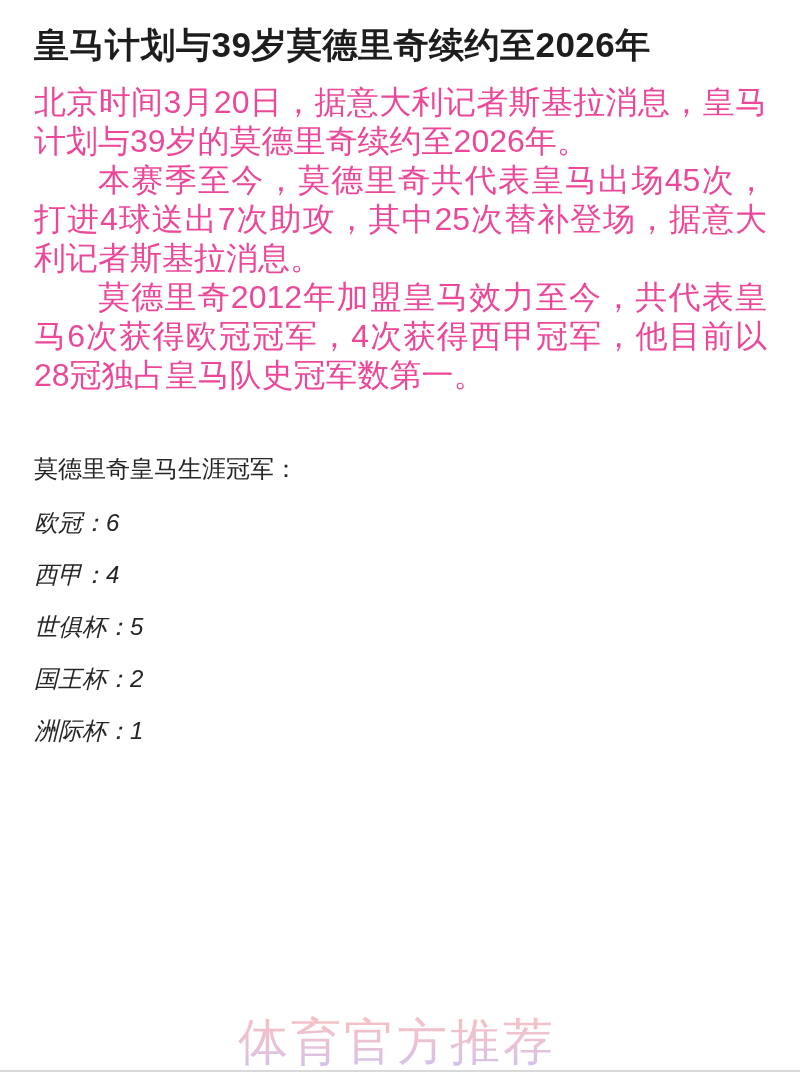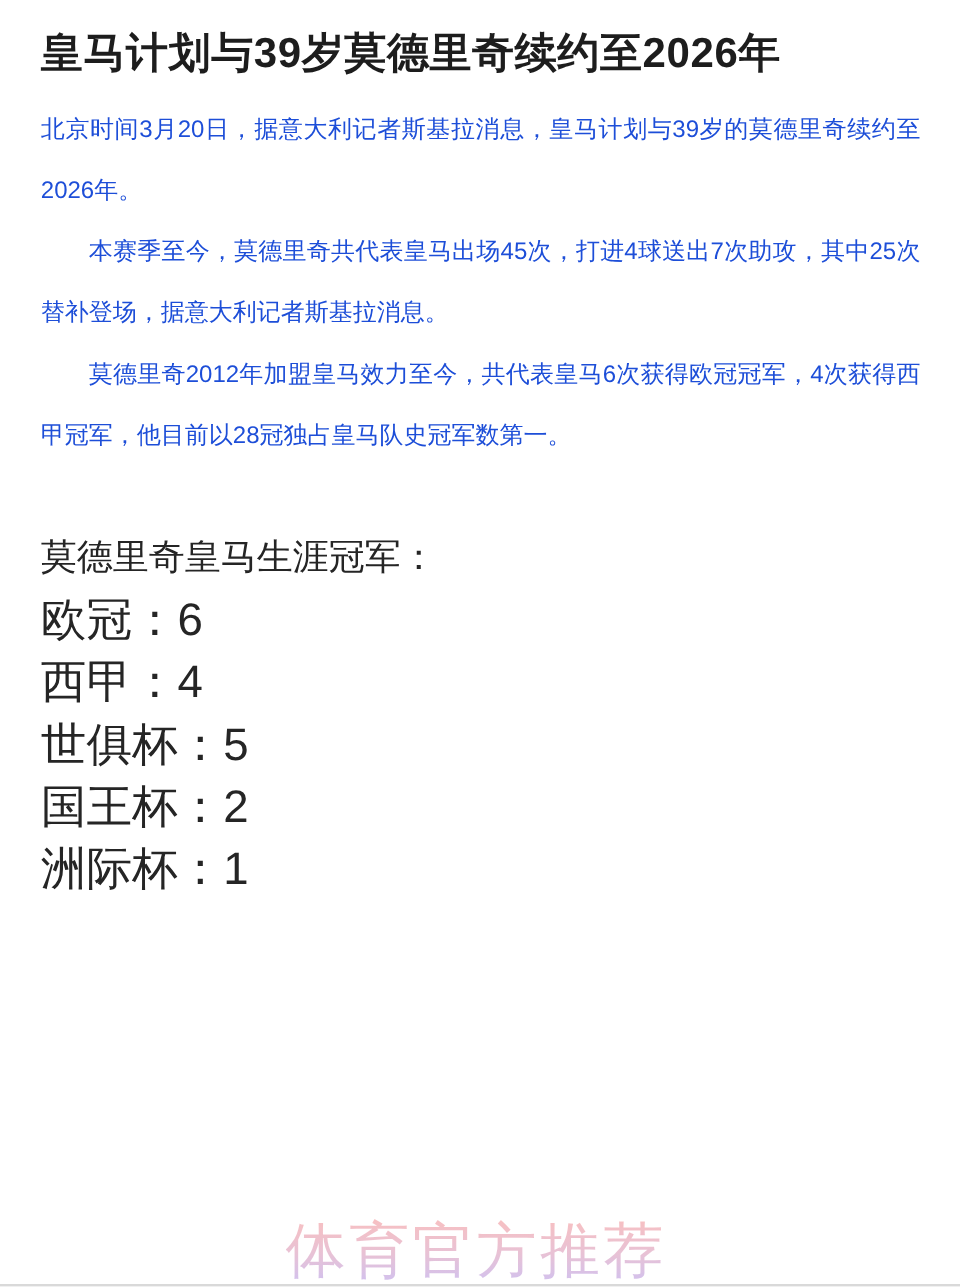--- a/index.html
+++ b/index.html
@@ -18,38 +18,40 @@
   }
   .article-title {
     font-size: 35px;
     line-height: 49px;
     font-weight: 700;
     color: #1d1d1d;
     letter-spacing: 0.5px;
     margin-bottom: 14px;
   }
   .article-body p {
-    font-size: 20px;
-    line-height: 51px;
-    color: #1d4ed8;
+    font-size: 32px;
+    line-height: 39px;
+    color: #ec4899;
     text-align: justify;
   }
   .article-body p.indented { text-indent: 2em; }
   .trophy-section { margin-top: 50px; }
   .trophy-heading {
-    font-size: 30px;
+    font-size: 24px;
     line-height: 52px;
     color: #252525;
     font-weight: 400;
+    font-family: Liberation Mono, monospace;
   }
   .trophy-list { list-style: none; }
   .trophy-row {
-    font-size: 38px;
+    font-size: 24px;
     line-height: 52px;
     color: #252525;
+    font-style: italic;
   }
   .watermark {
     position: absolute;
     left: 238px;
     top: 1012px;
     font-family: "DejaVu Serif", "Liberation Serif", serif;
     font-size: 50px;
     line-height: 60px;
     letter-spacing: 3px;
     font-weight: 400;

